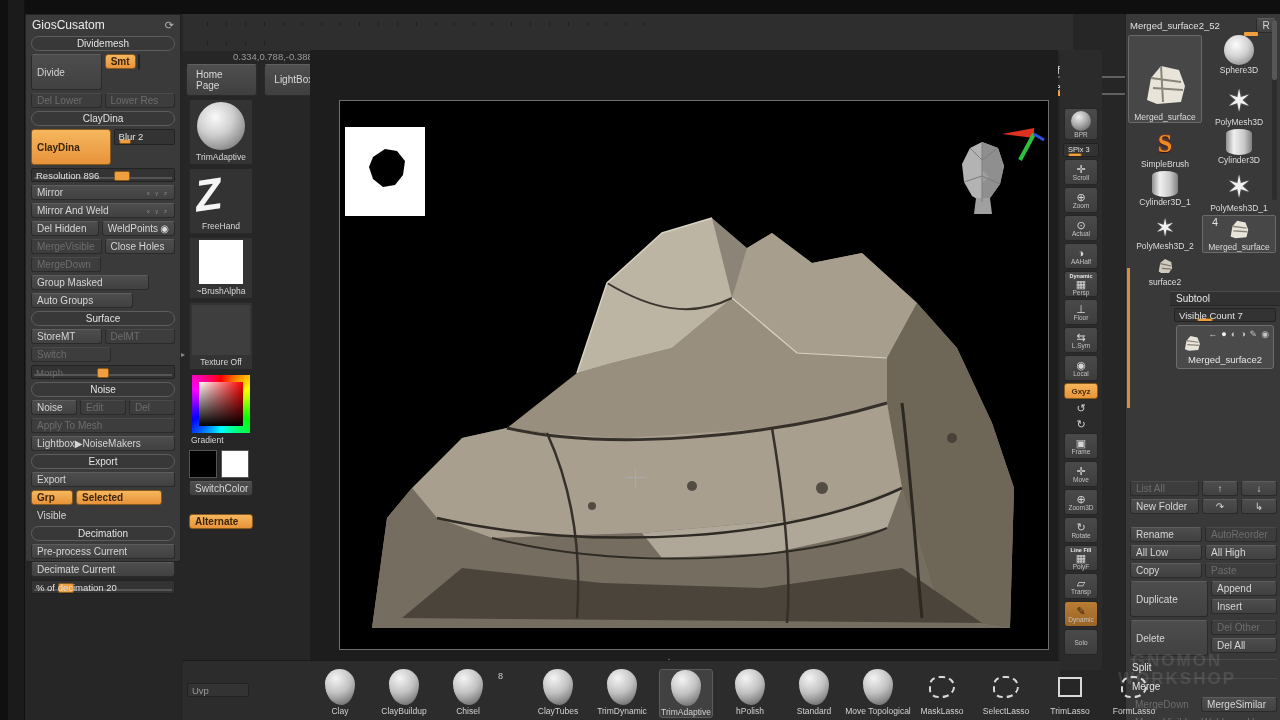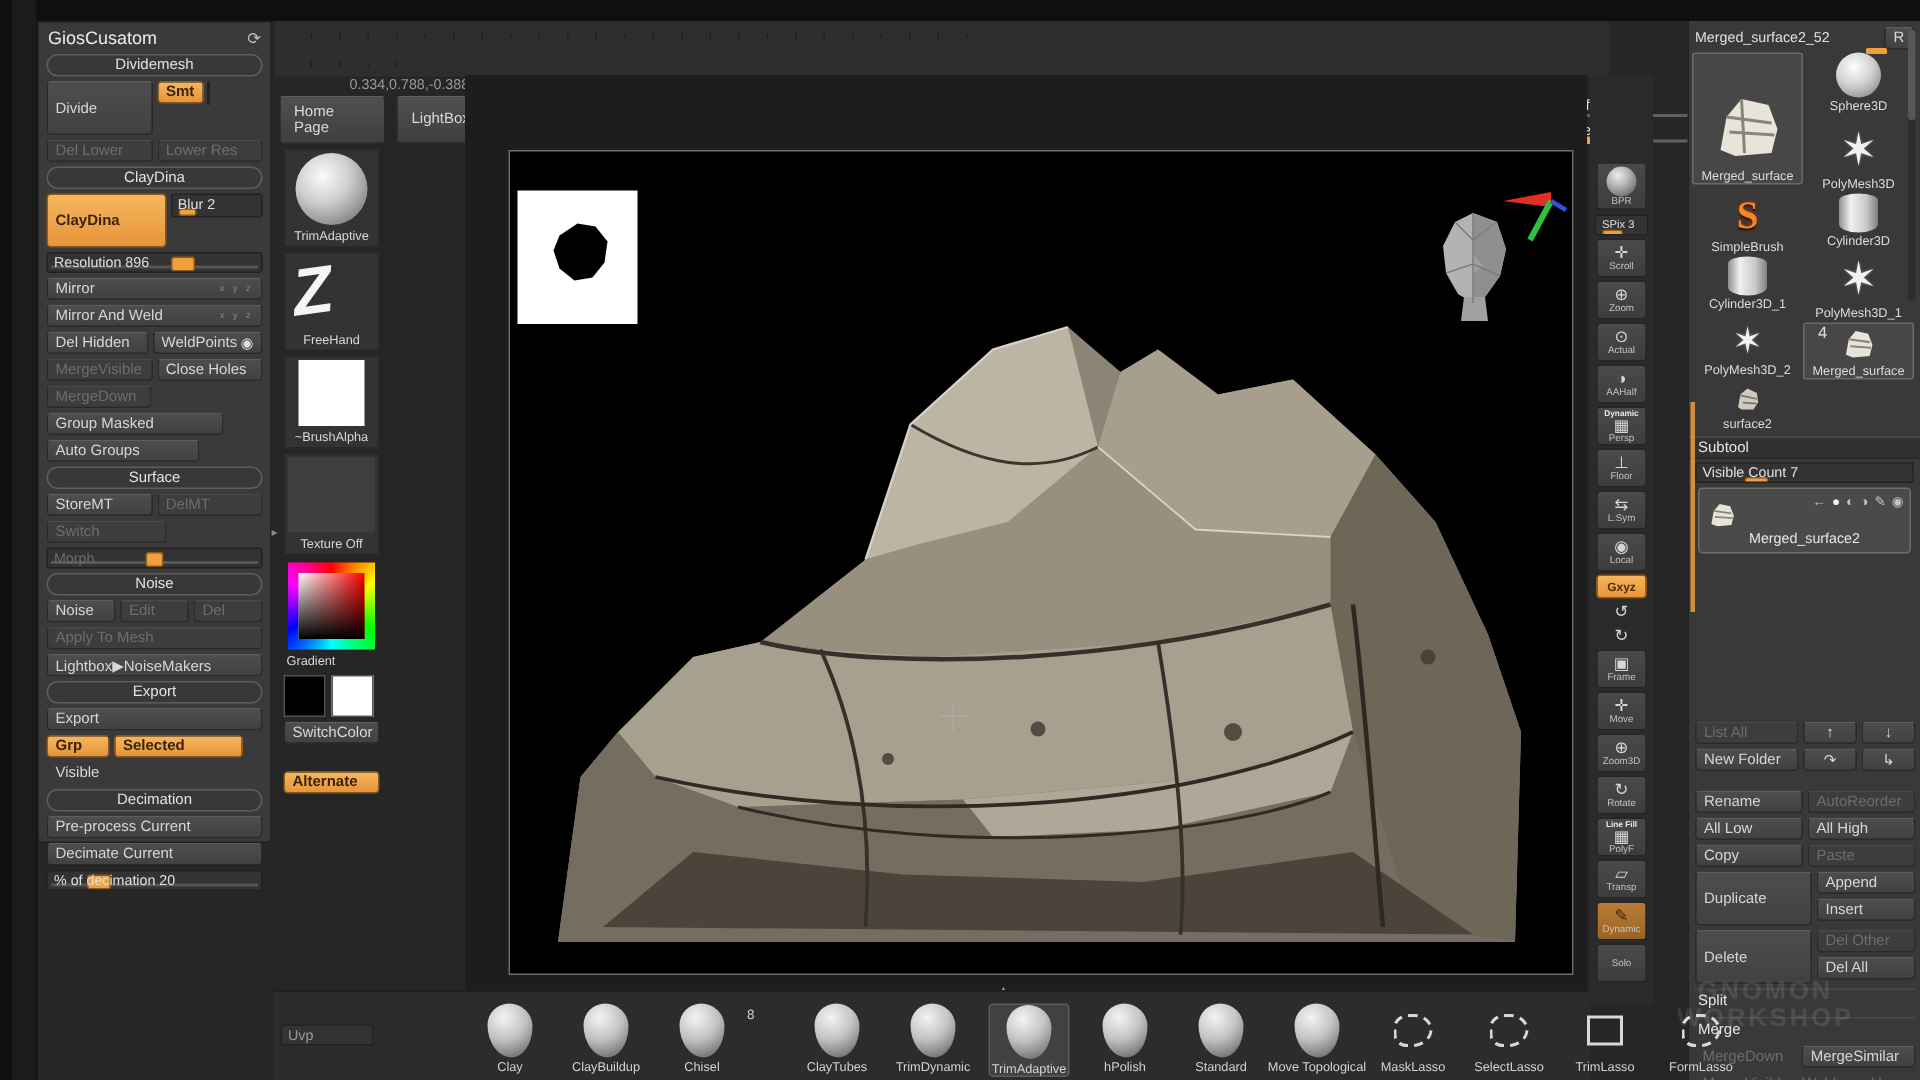--- a/index.html
+++ b/index.html
@@ -98,21 +98,21 @@
   #rt-r{margin-left:auto;width:20px;height:15px;}
   .tgrid{display:flex;flex-wrap:wrap;padding:0 2px;}
   .tcell{width:74px;display:flex;flex-direction:column;align-items:center;margin-bottom:2px;}
   .tcell .tl{font-size:8.5px;color:#dcdcdc;white-space:nowrap;}
   .tcell.sel{background:#474747;border:1px solid #6a6a6a;border-radius:2px;}
   .star{color:#f2f2f2;font-size:30px;line-height:32px;text-shadow:0 0 2px #888;}
   .cyl{width:26px;height:26px;background:linear-gradient(to right,#8f8f8f,#f0f0f0 30%,#c9c9c9 70%,#7f7f7f);border-radius:50% 50% 50% 50%/18% 18% 22% 22%;}
   .sball{width:30px;height:30px;border-radius:50%;background:radial-gradient(circle at 40% 32%,#fdfdfd,#d2d2d2 45%,#8d8d8d 85%);}
   .sbrush{font-size:26px;line-height:30px;font-weight:bold;color:#f08a1e;text-shadow:0 0 3px #a33,0 1px 1px #000;font-family:"Liberation Serif",serif;}
   .rockmini{display:block;}
-  #subtoolsec{margin-top:2px;}
+  #subtoolsec{margin-top:2px;padding-left:44px;}
   .sechead{background:#313131;border-top:1px solid #4a4a4a;border-bottom:1px solid #262626;color:#e6e6e6;font-size:10px;padding:1px 6px;}
   .st-item{margin:3px 6px;background:#4a4a4a;border:1px solid #6e6e6e;border-radius:3px;height:44px;position:relative;padding:2px 4px;}
   .st-icons{position:absolute;right:4px;top:3px;display:flex;gap:4px;font-size:9px;color:#c4c4c4;}
   .st-name{position:absolute;left:0;right:0;bottom:3px;text-align:center;font-size:9.5px;color:#e8e8e8;}
   #rt-buttons{position:absolute;left:0px;top:464px;width:155px;padding:0 4px;}
   .rrow{display:flex;gap:3px;margin-top:3px;}
   .flatlabel{font-size:10px;color:#e6e6e6;padding:2px 2px;border-top:1px solid #4a4a4a;margin-top:3px;}
   .arrbtn{width:36px;justify-content:center;}
   #rt-scroll{left:1127px;top:268px;width:3px;height:140px;background:#ef9f3e;opacity:.85;}
   #rt-vsb{left:1272px;top:20px;width:5px;height:180px;background:#2c2c2c;border-radius:2px;}

